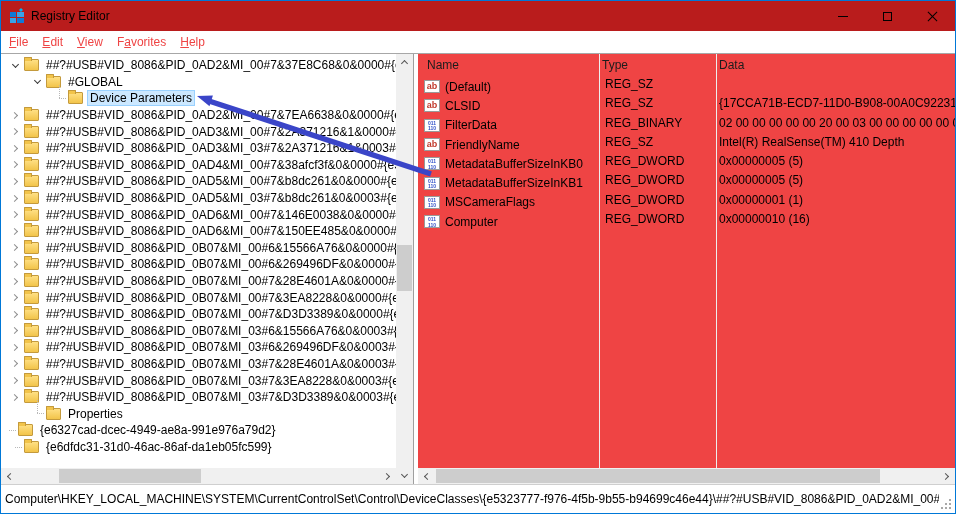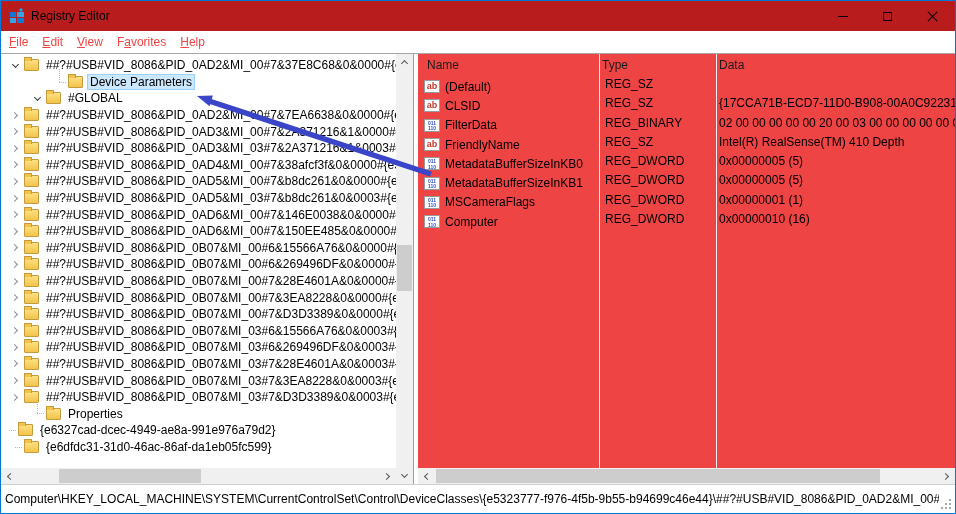--- a/index.html
+++ b/index.html
@@ -136,31 +136,31 @@
 
     <div class="left-pane">
       <div class="tree">
           <div class="trow" style="padding-left: 6px;">
             <span class="chev exp">
               <i></i>
             </span>
             <span class="folder"></span>
             <span class="tlabel">##?#USB#VID_8086&amp;PID_0AD2&amp;MI_00#7&amp;37E8C68&amp;0&amp;0000#{e5</span>
           </div>
+          <div class="trow" style="padding-left: 28px;">
+            <span class="chev exp">
+              <i></i>
+            </span>
+            <span class="folder"></span>
+            <span class="tlabel">#GLOBAL</span>
+          </div>
           <div class="trow" style="padding-left: 50px;">
             <span class="connector l"></span>
             <span class="folder"></span>
             <span class="tlabel selected">Device Parameters</span>
-          </div>
-          <div class="trow" style="padding-left: 28px;">
-            <span class="chev exp">
-              <i></i>
-            </span>
-            <span class="folder"></span>
-            <span class="tlabel">#GLOBAL</span>
           </div>
           <div class="trow" style="padding-left: 6px;">
             <span class="chev">
               <i></i>
             </span>
             <span class="folder"></span>
             <span class="tlabel">##?#USB#VID_8086&amp;PID_0AD2&amp;MI_00#7&amp;7EA6638&amp;0&amp;0000#{e5</span>
           </div>
           <div class="trow" style="padding-left: 6px;">
             <span class="chev">

